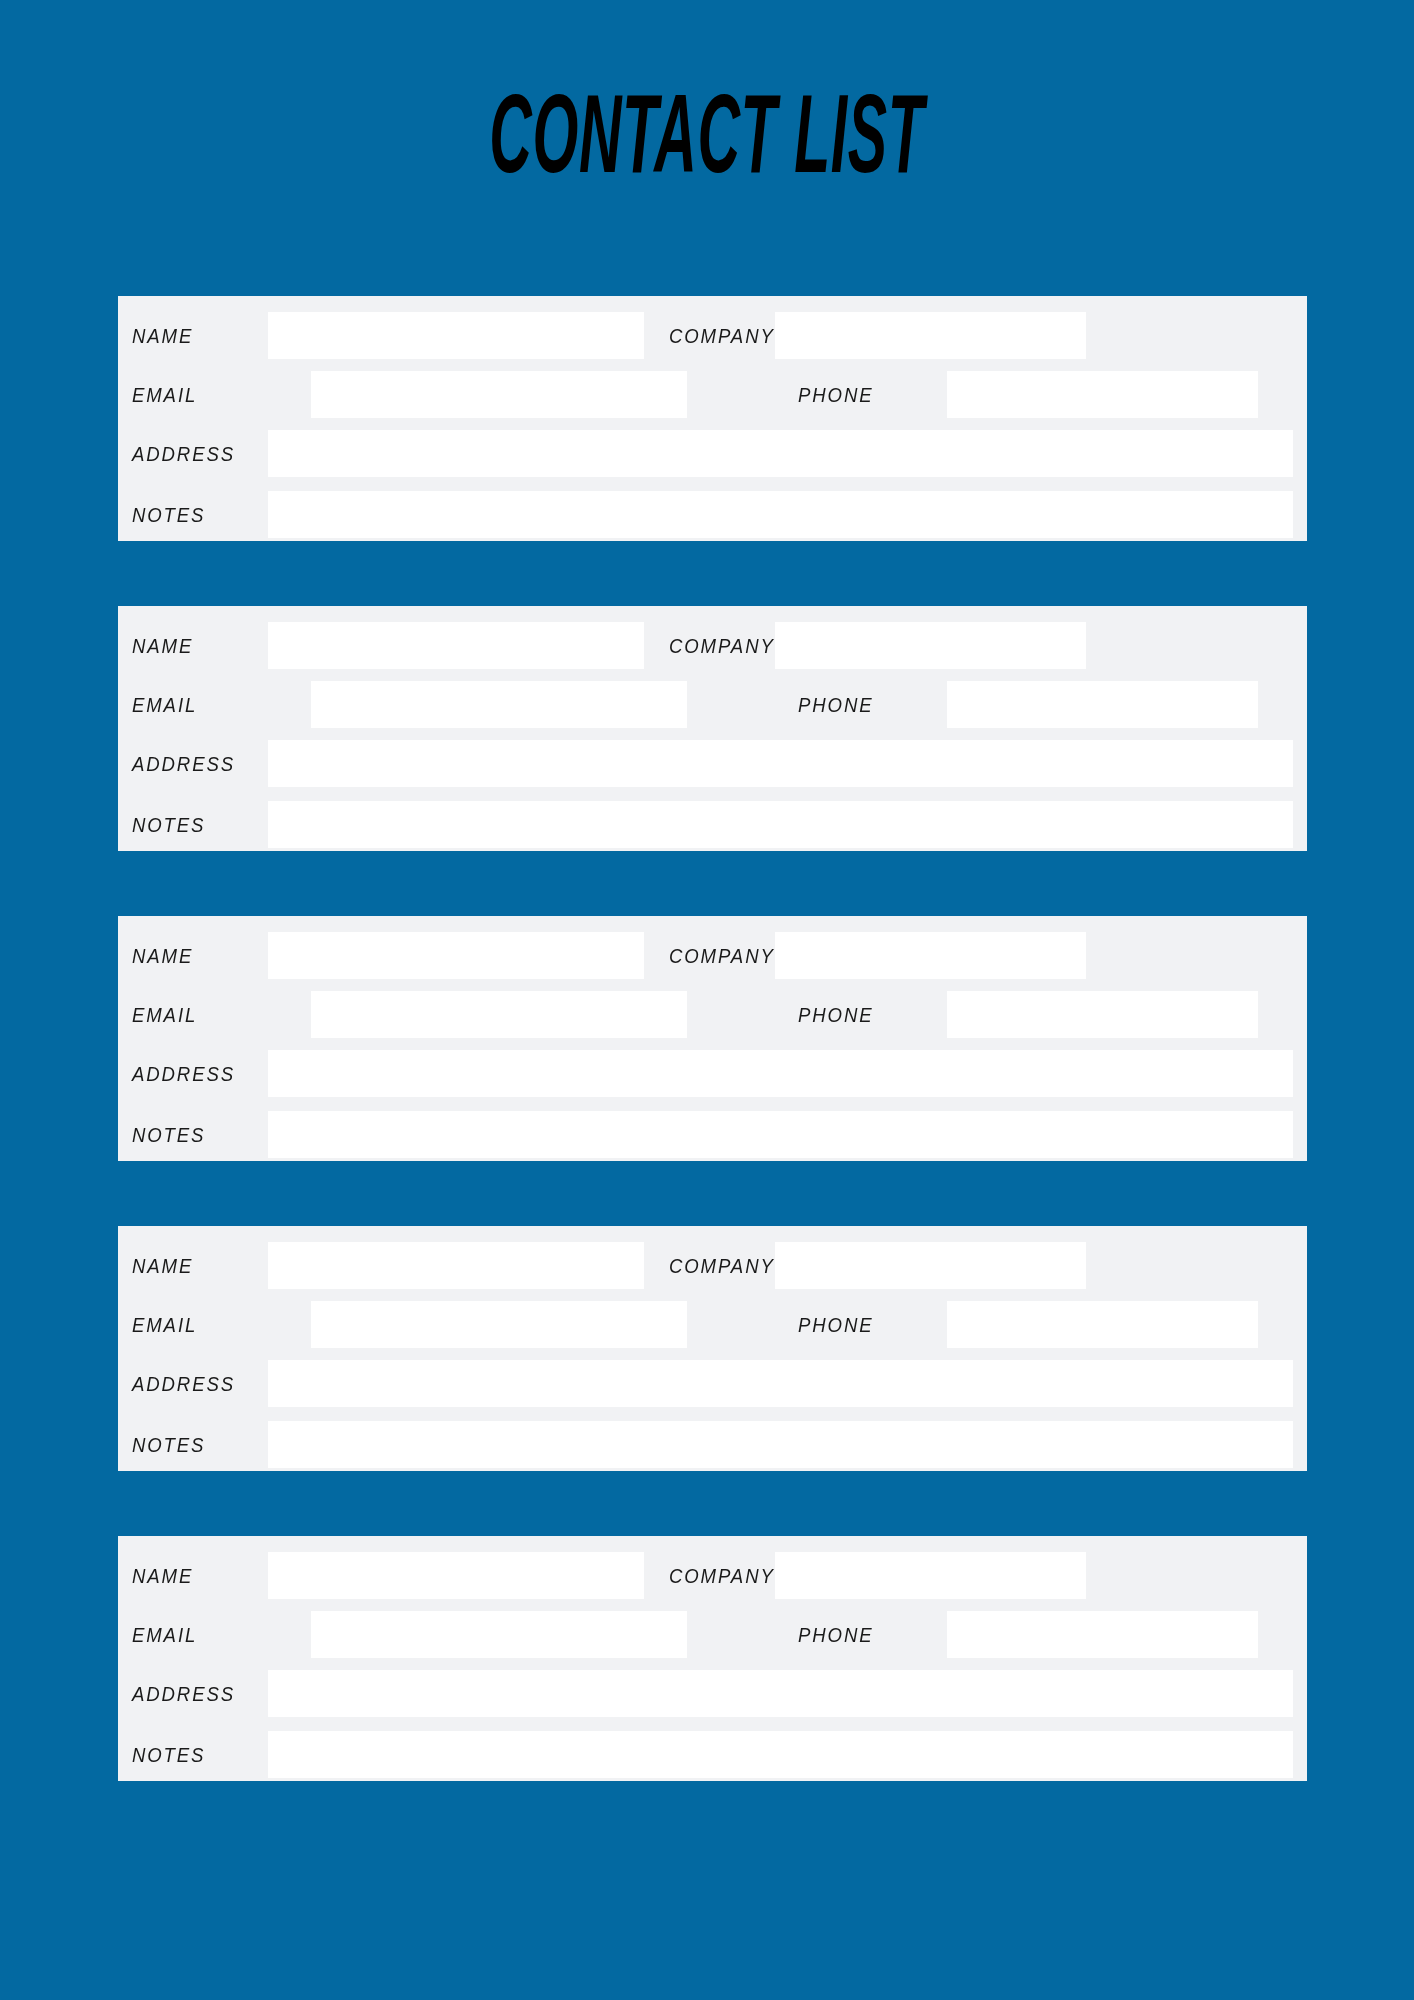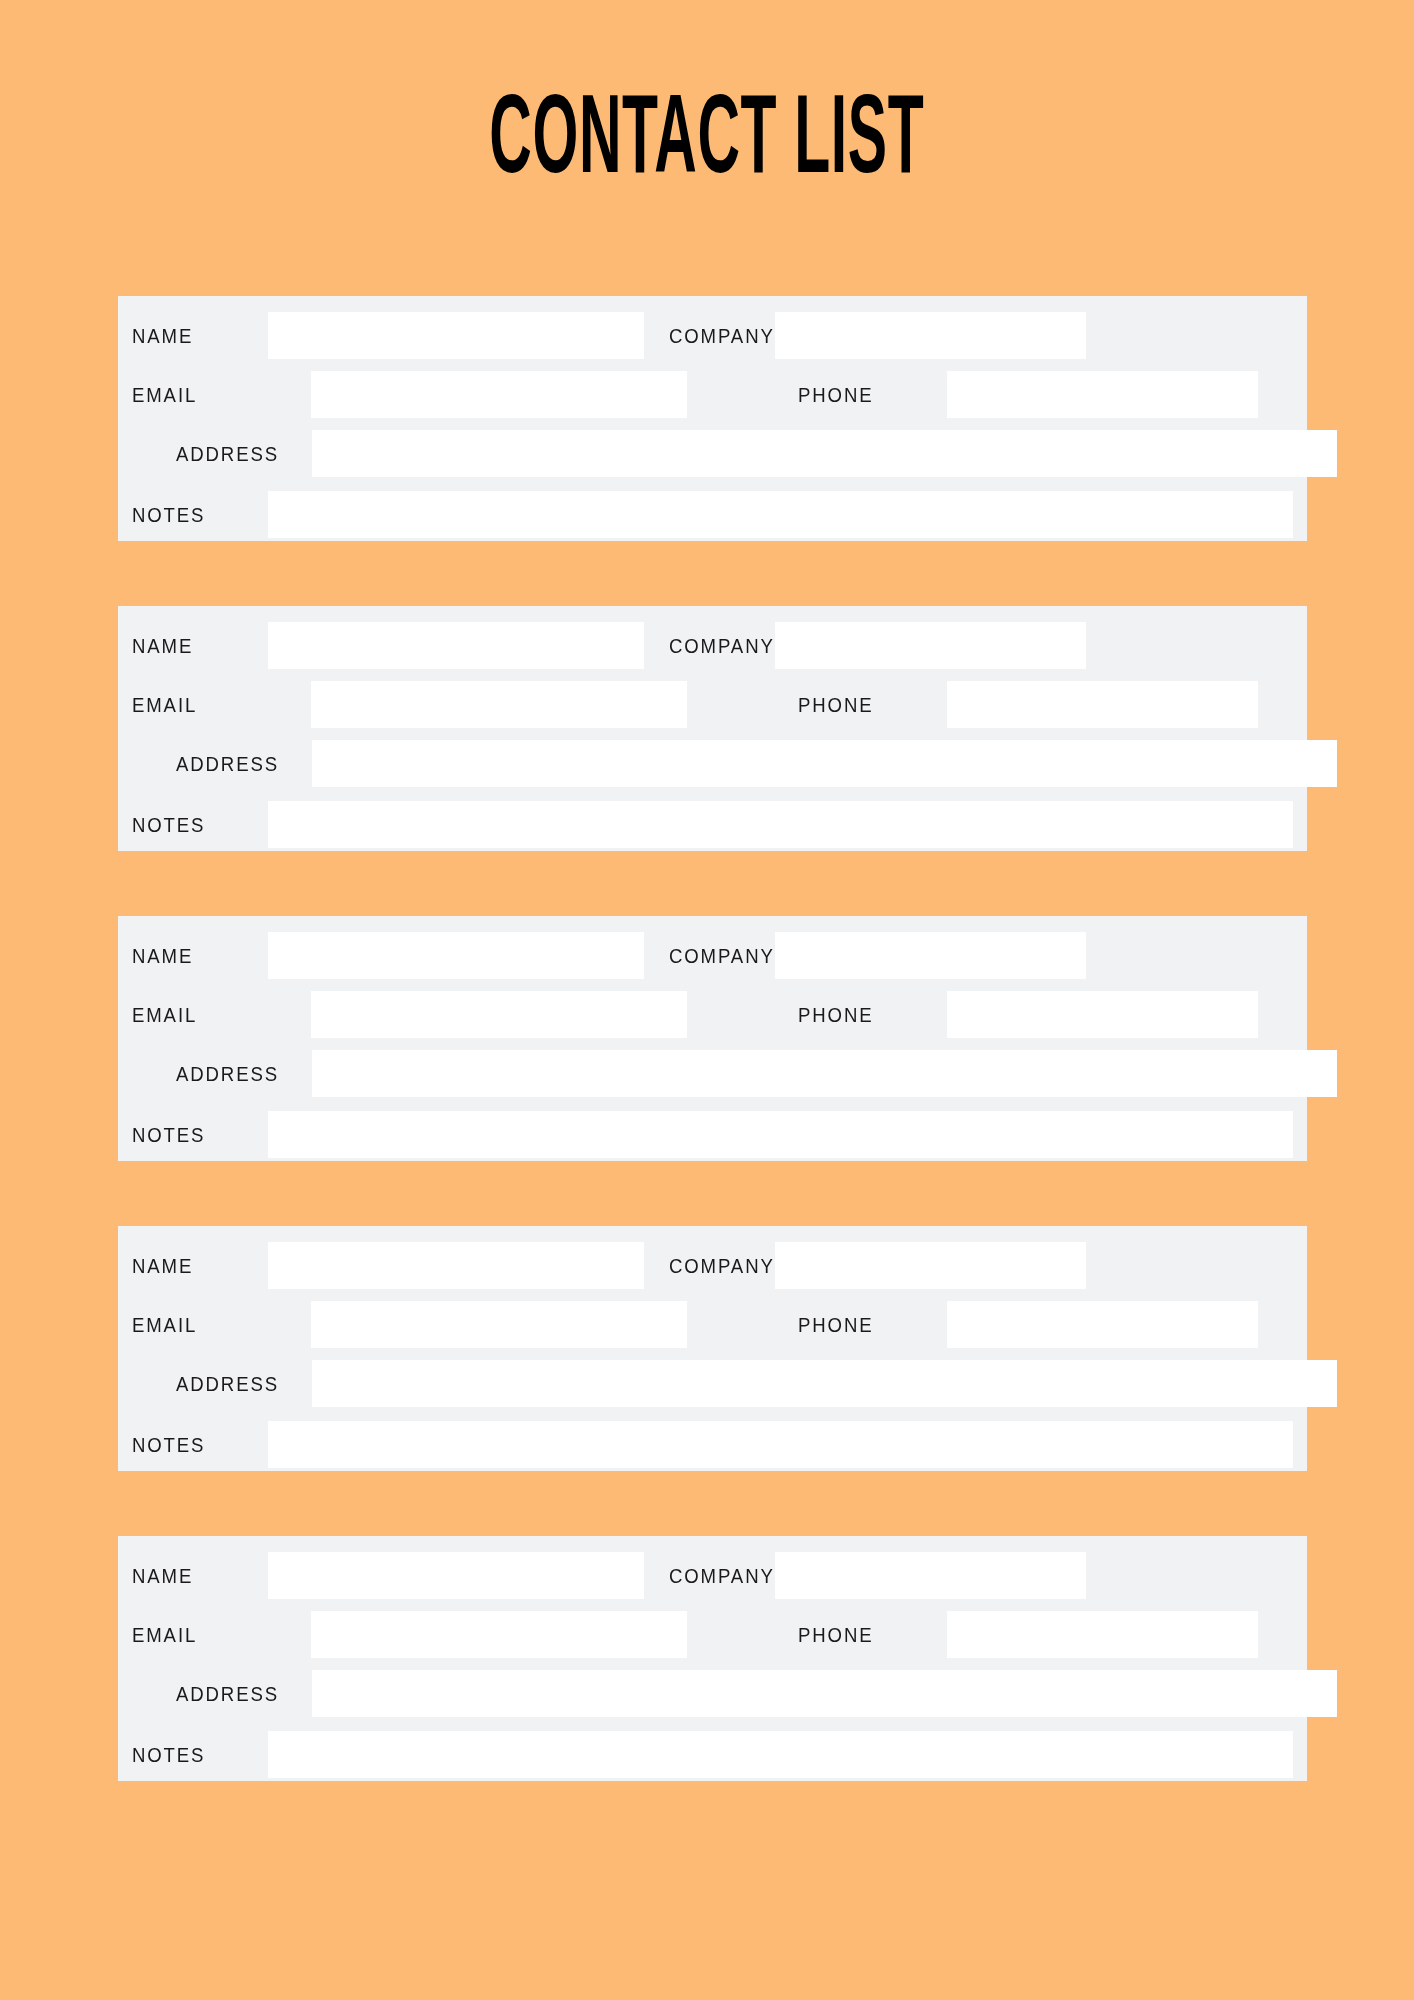--- a/index.html
+++ b/index.html
@@ -12,21 +12,22 @@
     background: #ffffff;
     font-family: "Liberation Sans", sans-serif;
     overflow: hidden;
     position: relative;
   }
 
   .page {
     position: relative;
     width: 1414px;
     height: 2000px;
-    background: #fdba74;
+    background: #0369a1;
+    font-style: italic;
   }
 
   
   .title-wrap {
     position: absolute;
     left: 0;
     top: 78px;
     width: 1414px;
     text-align: center;
   }
@@ -66,21 +67,21 @@
   .card-row {
     position: absolute;
     left: 0;
     width: 1263px;
     height: 47px;
     display: flex;
     align-items: center;
   }
   .row-1 { top: 16px; }
   .row-2 { top: 75px; gap: 43px; }
-  .row-3 { top: 134px; justify-content: center; }
+  .row-3 { top: 134px; }
   .row-4 { top: 195px; }
 
   .field-label {
     font-family: "Liberation Sans", sans-serif;
     font-size: 20px;
     font-weight: 400;
     letter-spacing: 2.0px;
     color: #1a1a1a;
     white-space: nowrap;
     transform: scaleX(0.93);

